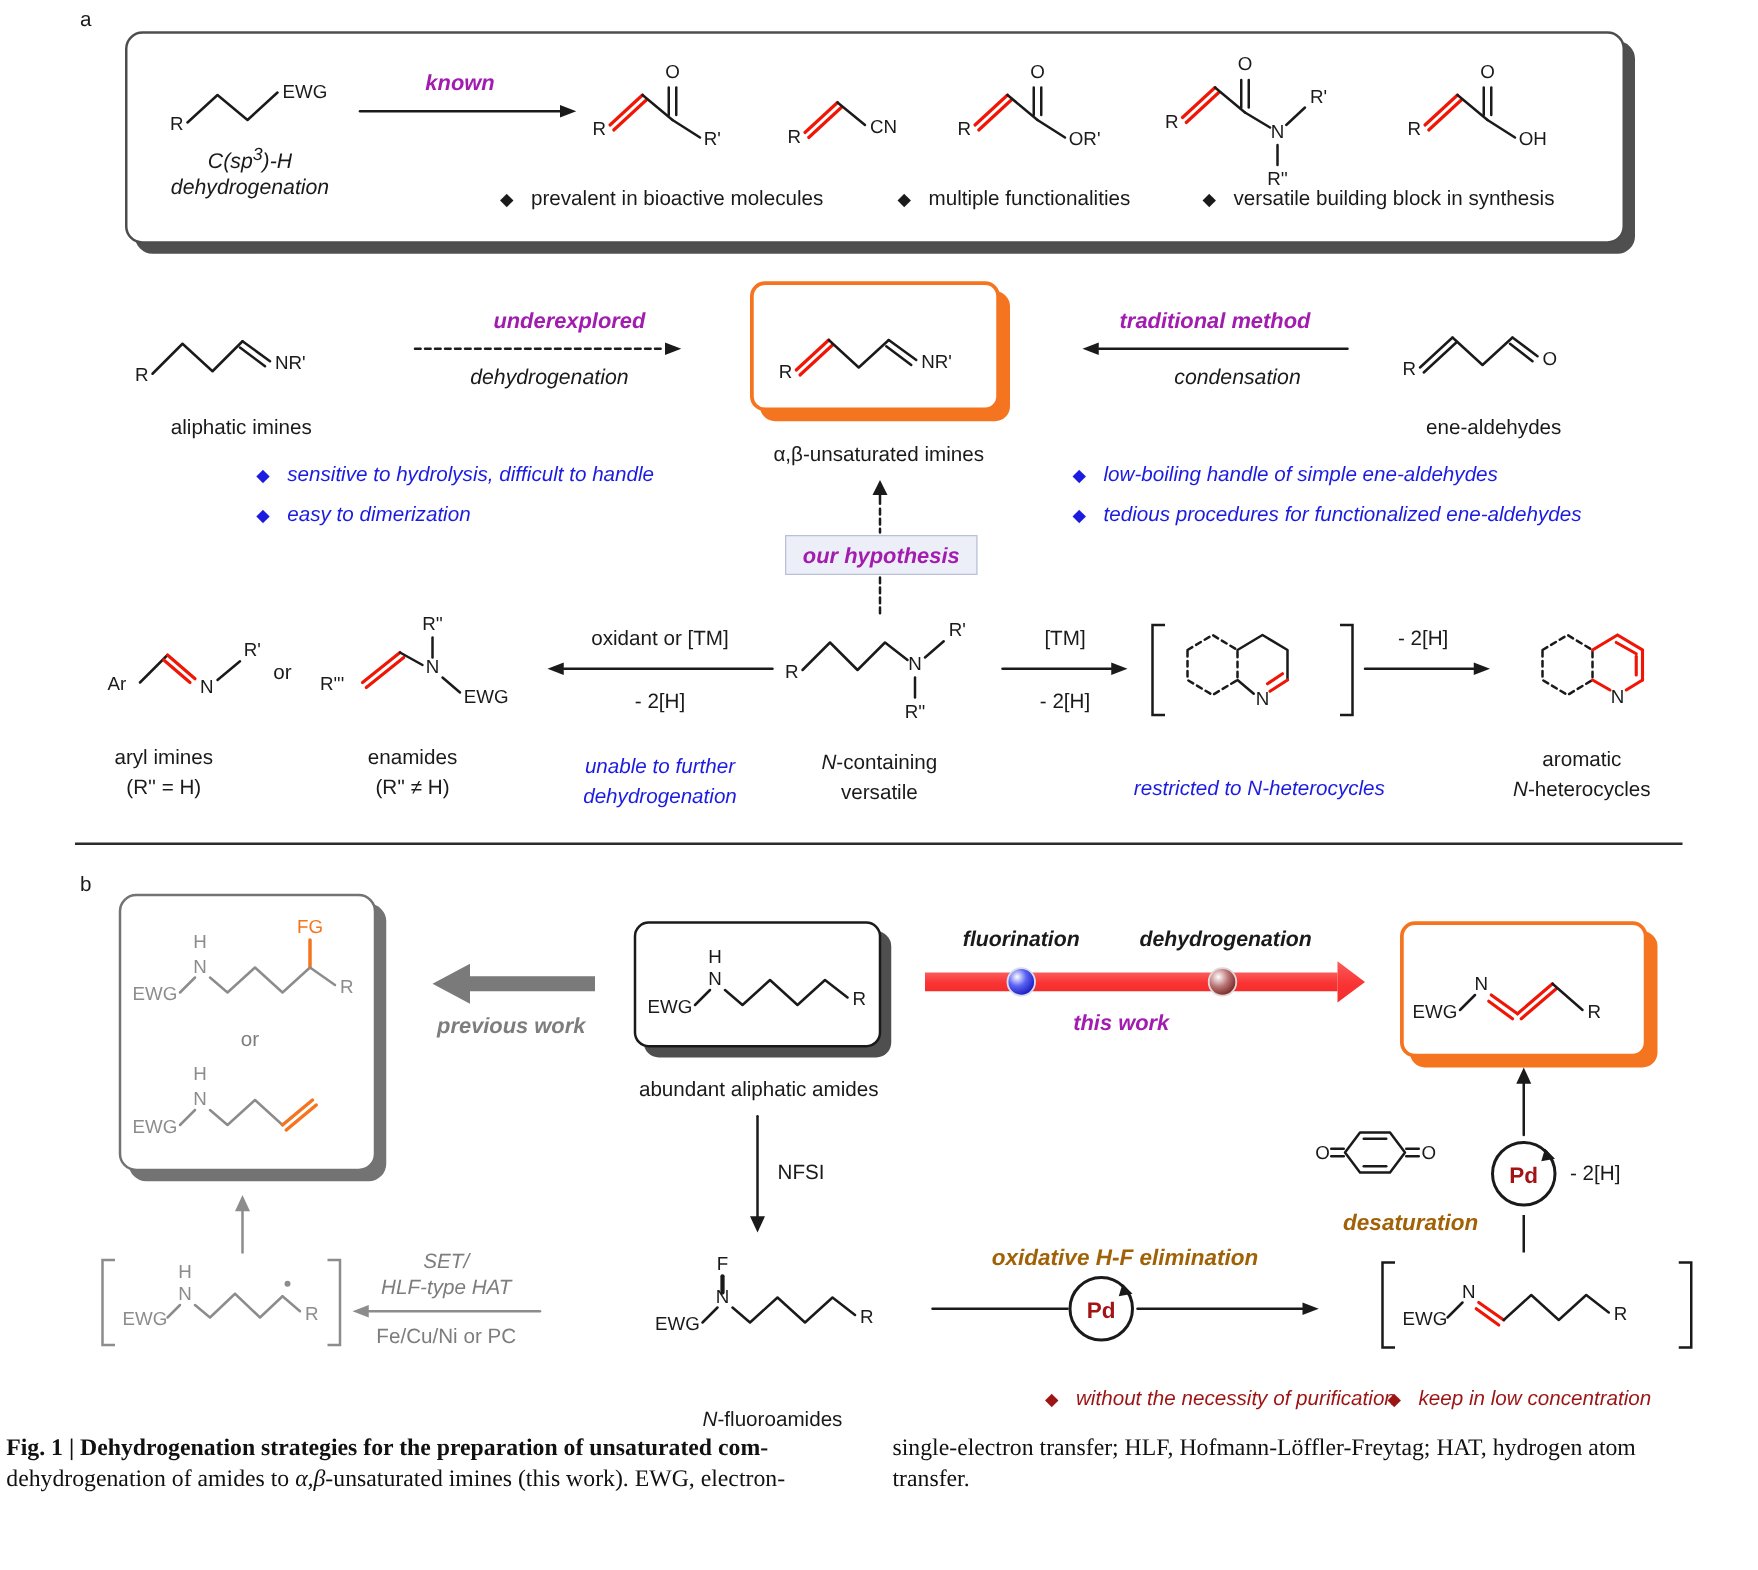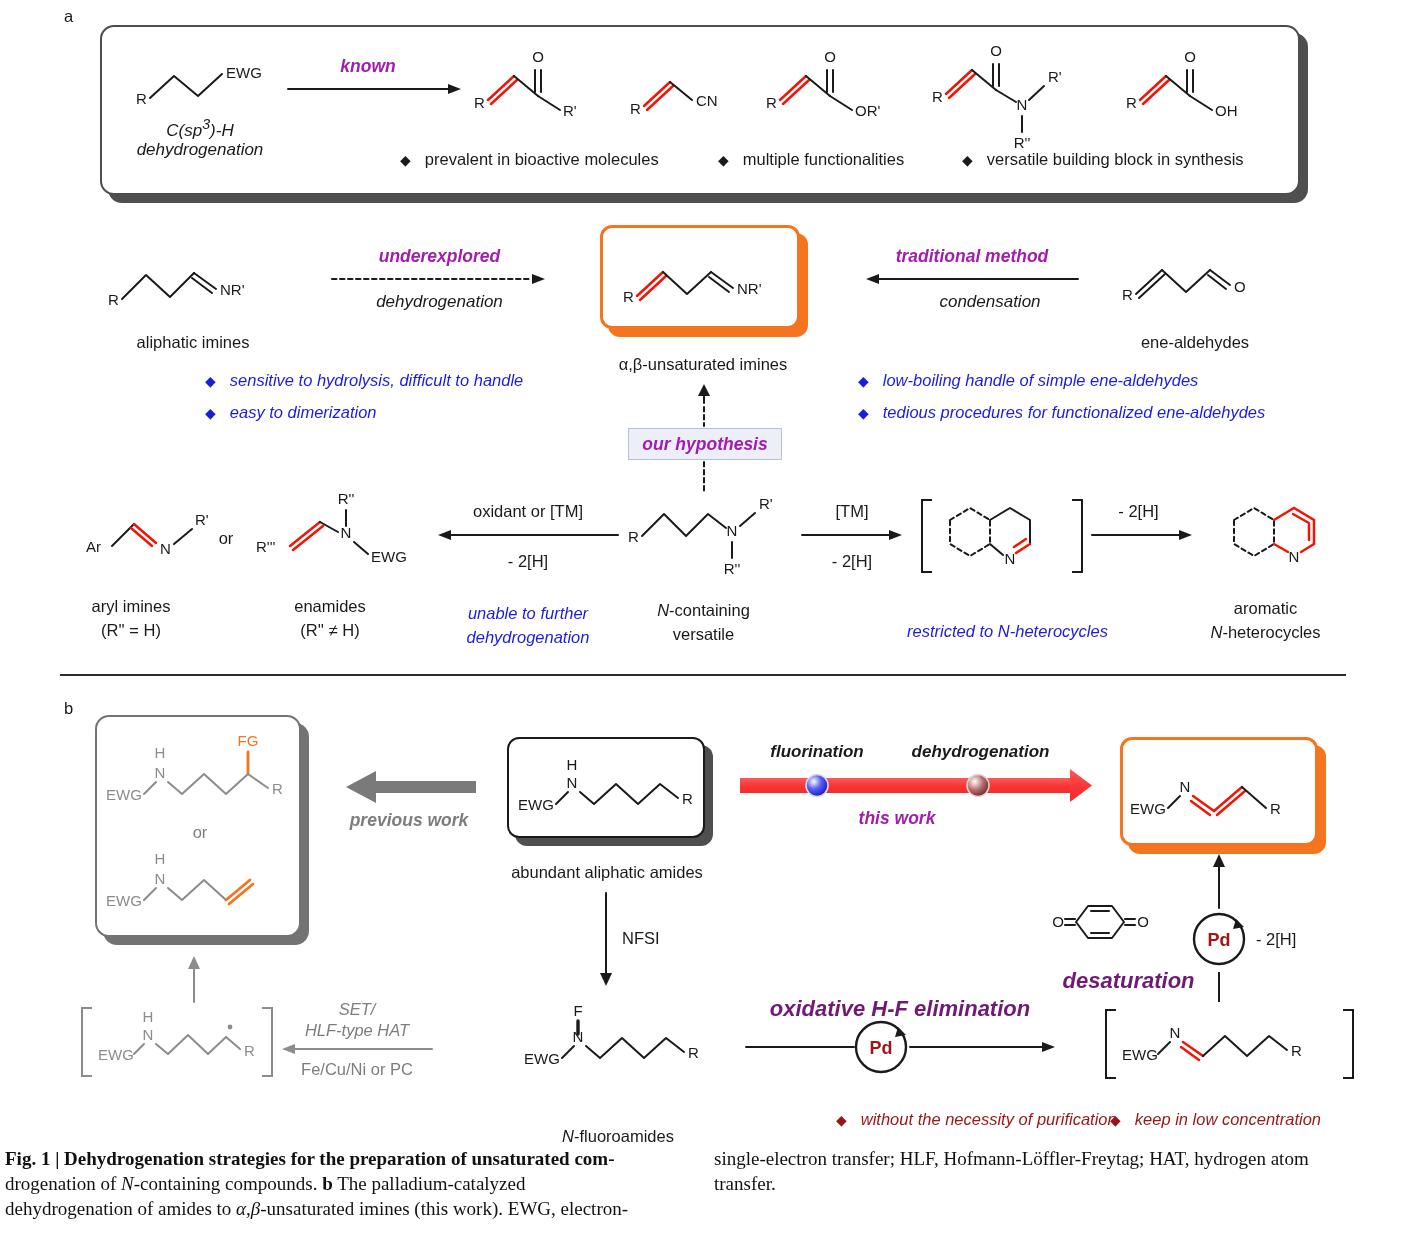--- a/index.html
+++ b/index.html
@@ -4,21 +4,21 @@
 <style>
   html,body{margin:0;padding:0;background:#fff;}
   #fig{position:relative;width:1406px;height:1256px;background:#fff;overflow:hidden;
        font-family:"Liberation Sans",sans-serif;color:#1a1a1a;}
   .abs{position:absolute;}
   .ctr{text-align:center;}
   .lbl{font-size:16.5px;line-height:21px;}
   .olive{color:#a21caf;font-weight:bold;font-style:italic;font-size:17.5px;}
   .ital{font-style:italic;font-size:17px;}
   .blue{color:#1c1ce0;font-style:italic;font-size:16.5px;}
-  .bblue{color:#701a75;font-weight:bold;font-style:italic;font-size:22px;}
+  .bblue{color:#a16207;font-weight:bold;font-style:italic;font-size:18px;}
   .dred{color:#9c1414;font-style:italic;font-size:16.5px;}
   .gray{color:#7d7d7d;}
   .bullet{display:flex;gap:14px;align-items:baseline;white-space:nowrap;}
   .bullet .dm{font-style:normal;font-size:14px;}
   .box-dark{background:#fff;border:2.5px solid #4d4d4d;border-radius:14px;box-shadow:8px 8px 0 0 #4f4f4f;}
   .box-orange{background:#fff;border:3.5px solid #f5741f;border-radius:12px;box-shadow:8px 8px 0 0 #f5741f;}
   .box-gray{background:#fff;border:2.5px solid #737373;border-radius:14px;box-shadow:8px 8px 0 0 #737373;}
   .box-black{background:#fff;border:2.5px solid #1a1a1a;border-radius:12px;box-shadow:8px 8px 0 0 #4f4f4f;}
   .hypo{background:#edeff8;border:1px solid #b9c0d8;}
   svg{overflow:visible;}
@@ -138,21 +138,21 @@
 
   <svg class="abs" style="left:108px;top:255px;" width="170" height="56">
     <text x="0" y="50">R</text>
     <path class="bond" d="M14,44 L38,20 L62,42 L86,18"></path>
     <path class="bond" d="M86,18 L108,34"></path>
       <path class="bond" d="M84,23 L104,38"></path>
     <text x="112" y="40">NR'</text>
   </svg>
   <div class="abs ctr lbl" style="left:108px;top:332px;width:170px;">aliphatic imines</div>
 
-  <div class="abs ctr olive" style="left:332px;top:246px;width:215px;">underexplored</div>
+  <div class="abs ctr olive" style="left:348px;top:246px;width:215px;">underexplored</div>
   <svg class="abs" style="left:332px;top:272px;" width="215" height="14">
     <line class="bond dash" x1="0" y1="7" x2="200" y2="7"></line>
       <polygon points="200,2 213,7 200,12" fill="#1a1a1a"></polygon>
   </svg>
   <div class="abs ctr ital" style="left:332px;top:292px;width:215px;">dehydrogenation</div>
 
   <div class="abs box-orange" style="left:600px;top:225px;width:194px;height:98px;">
     <svg class="abs" style="left:20px;top:18px;" width="160" height="62">
       <text x="0" y="56">R</text>
       <path class="bondr" d="M14,50 L40,26"></path>
@@ -475,21 +475,20 @@
     <span class="dm">◆</span>
     <span>without the necessity of purification</span>
   </div>
   <div class="abs bullet dred" style="left:1110px;top:1110px;">
     <span class="dm">◆</span>
     <span>keep in low concentration</span>
   </div>
 
   <div class="abs caption" style="left:5px;top:1146px;width:700px;">
     <div><span class="cb">Fig. 1 | Dehydrogenation strategies for the preparation of unsaturated com-</span></div>
-    <div><span>drogenation of </span><span class="ci">N</span><span>-containing compounds. </span><span class="cb">b</span><span> The palladium-catalyzed</span></div>
     <div><span>dehydrogenation of amides to </span><span class="ci">α,β</span><span>-unsaturated imines (this work). EWG, electron-</span></div>
   </div>
   <div class="abs caption" style="left:714px;top:1146px;width:690px;">
     <div><span>single-electron transfer; HLF, Hofmann-Löffler-Freytag; HAT, hydrogen atom</span></div>
     <div><span>transfer.</span></div>
   </div>
 
 </div>
 
 </body></html>

